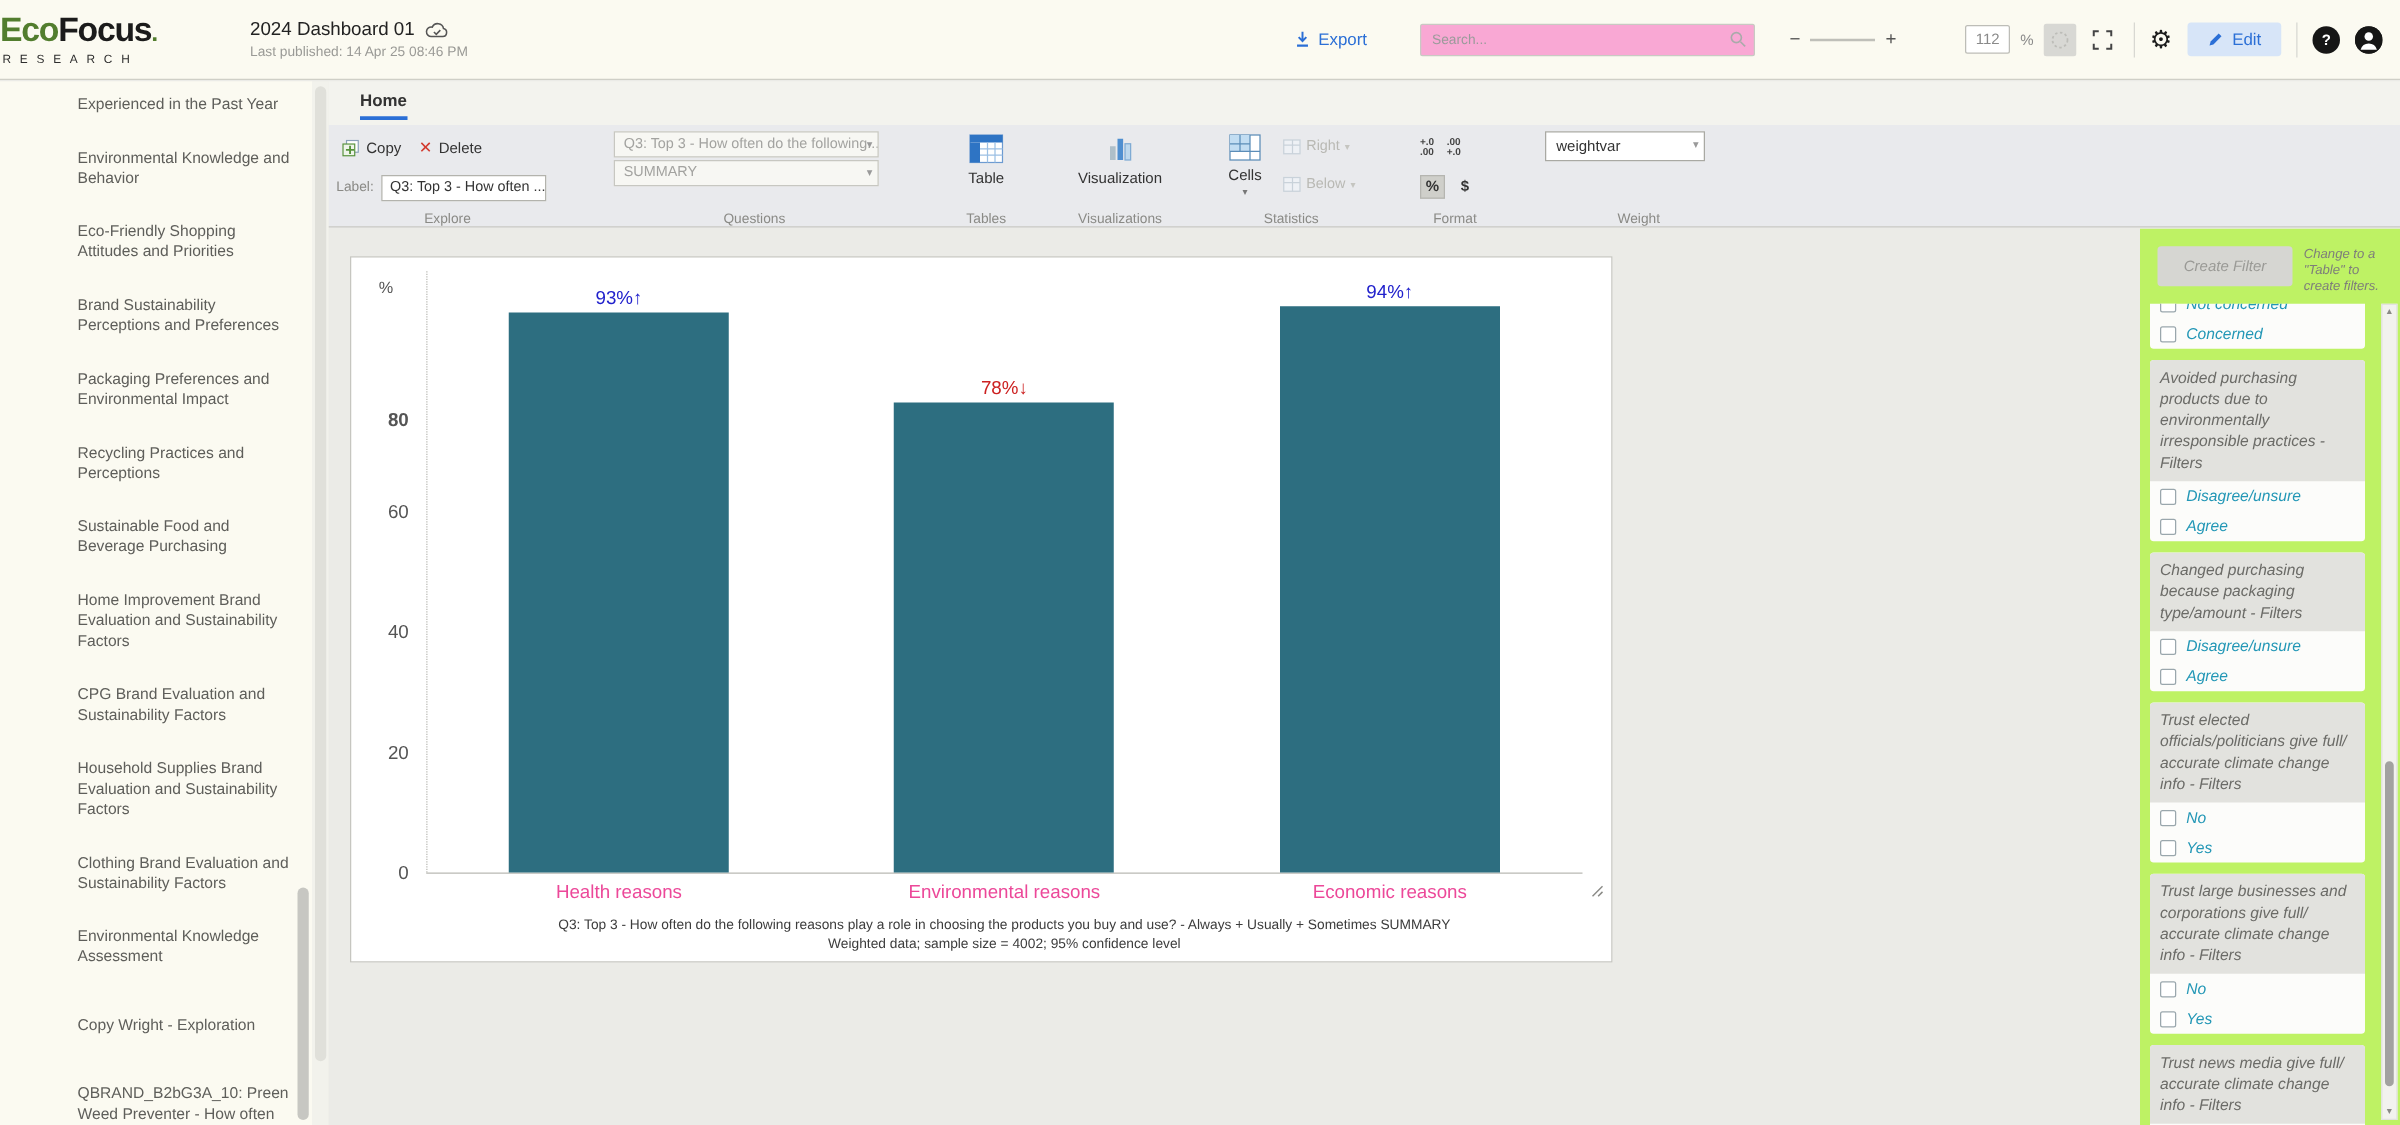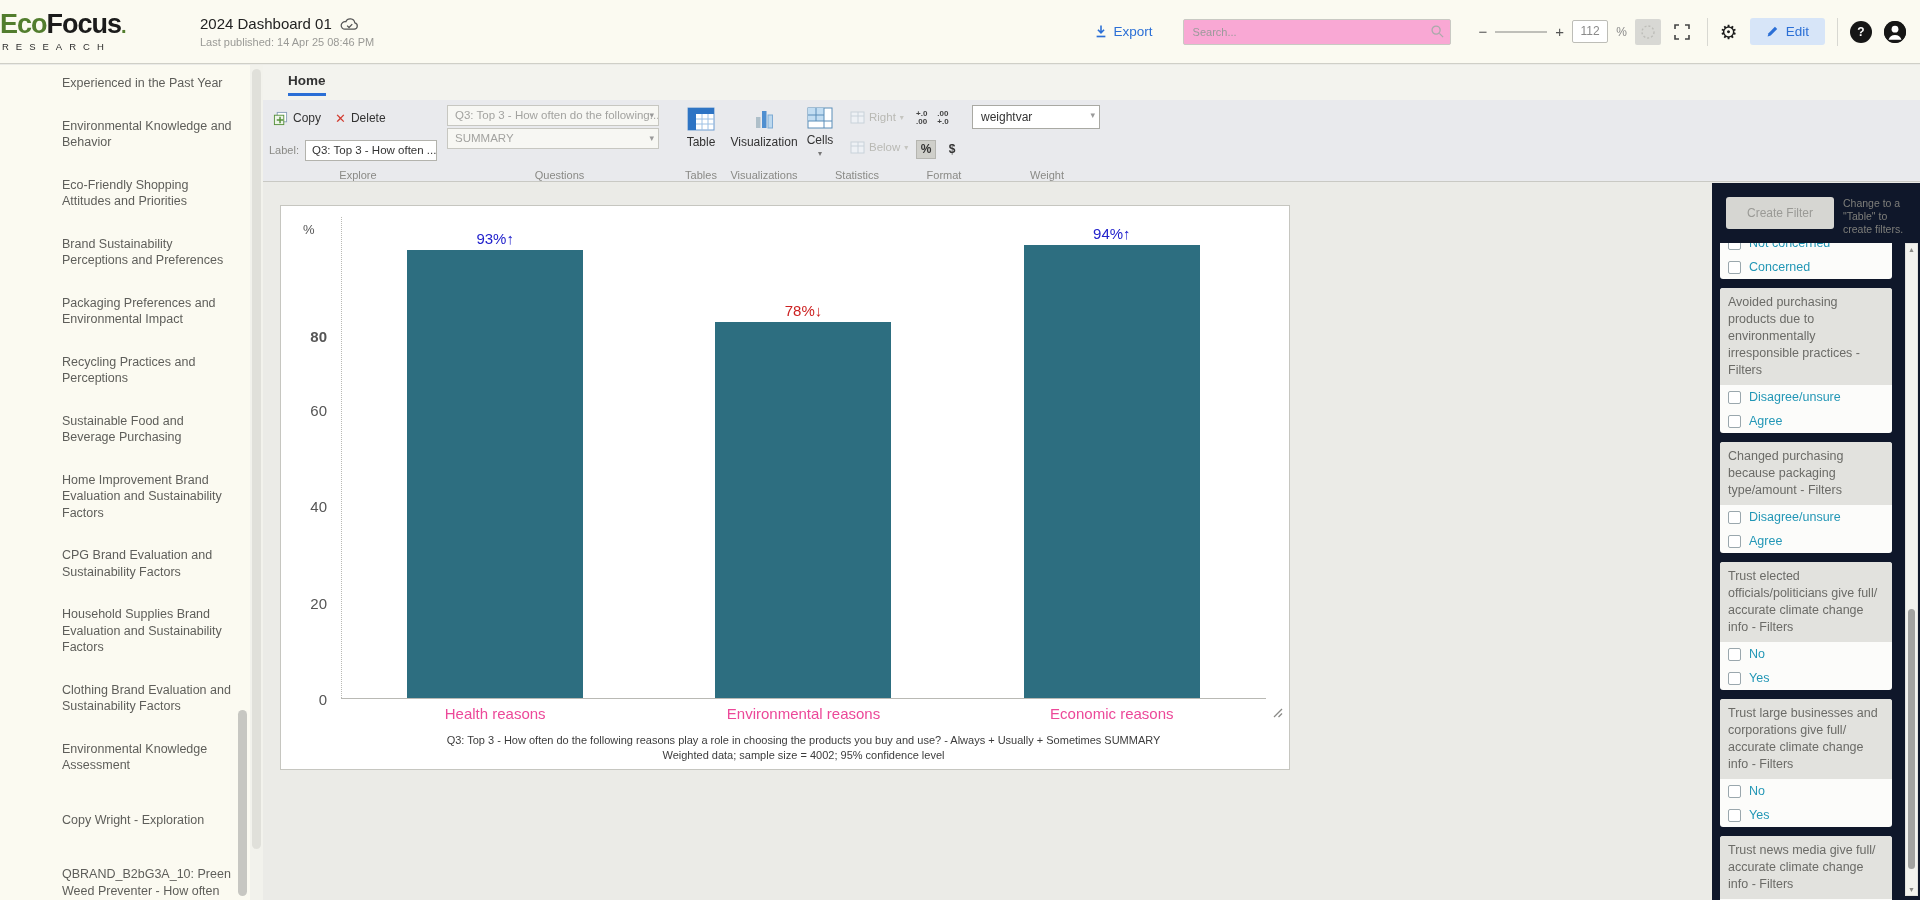--- a/index.html
+++ b/index.html
@@ -12,32 +12,32 @@
   .logo { width:150px; }
   .logo-line { font-weight:bold; font-size:27px; letter-spacing:-1px; line-height:26px; }
   .logo-eco { color:#527d2e; }
   .logo-focus { color:#1b1b1b; }
   .logo-dot { color:#527d2e; font-size:20px; }
   .logo-sub { font-size:9.5px; letter-spacing:7px; color:#2e2e2e; margin-top:2px; margin-left:2px; }
   .title-block { margin-left:50px; }
   .title-row { display:flex; align-items:center; gap:8px; font-size:15px; color:#222;text-align:right; }
   .subtitle { font-size:11px; color:#9a9a96; margin-top:4px; }
   .header-right { margin-left:auto; display:flex; align-items:center; gap:12px; margin-right:14px; }
-  .export-btn { display:flex; align-items:center; gap:6px; color:#2b6fd6; font-size:13.5px; margin-right:18px; cursor:pointer; }
+  .export-btn { display:flex; align-items:center; gap:6px; color:#2b6fd6; font-size:13.5px; margin-right:30px; cursor:pointer; }
   .search-box { position:relative; width:268px; height:26px; }
   .search-box input { width:100%; height:100%; border:1px solid #c9c9c3; background:#f9a8d4;
     font-size:11px; padding:0 26px 0 9px; color:#444; border-radius:2px; outline:none;
     font-family:"Liberation Sans","DejaVu Sans",sans-serif; }
   .search-box input::placeholder { color:#9b9b9b; }
   .search-icon { position:absolute; right:6px; top:5px; }
   .zoomctl { display:flex; align-items:center; gap:8px; margin-left:16px; }
   .zc-sign { color:#555; font-size:15px; }
   .zc-track { width:52px; height:2px; background:#bfbfb9; }
   .zoom-input { width:36px; height:23px; border:1px solid #bdbdb7; background:#fff; color:#8a8a8a;
-    font-size:12px; text-align:center; line-height:21px; border-radius:2px; }
+    font-size:12px; text-align:center; line-height:21px; border-radius:2px;margin-left:47px; }
   .zc-pct { font-size:12px; color:#8a8a8a; }
   .sq-btn { width:26px; height:26px; display:flex; align-items:center; justify-content:center; border-radius:2px; }
   .sq-btn.disabled { background:#d8d8d4; }
   .vdiv { width:1px; height:28px; background:#d8d8d2; }
   .gear { font-size:20px; color:#1c1c1c; cursor:pointer; }
   .edit-btn { display:flex; align-items:center; gap:7px; background:#d7e5f8; color:#2b6fd6;
     font-size:13.5px; padding:6px 16px; border-radius:3px; cursor:pointer; }
   .circle-ic { width:22px; height:22px; border-radius:50%; background:#161616; color:#fff;
     display:flex; align-items:center; justify-content:center; font-size:12px; font-weight:bold; cursor:pointer; }
 
@@ -50,21 +50,21 @@
 
   
   .main-strip { position:absolute; left:250px; top:65px; width:13px; height:835px; background:#f2f2ec; }
   .main-strip .thumb { position:absolute; left:2px; top:4px; width:9px; height:780px; background:#e0e0da; border-radius:5px; }
 
   
   .tabrow { position:absolute; left:263px; top:65px; width:1657px; height:35px; background:#f3f3ee; }
   .tab-home { display:inline-block; margin-left:25px; margin-top:8px; font-size:13.5px; font-weight:bold;
     color:#333; padding-bottom:5px; border-bottom:3px solid #2b6fd6; cursor:pointer; }
   .ribbon { position:absolute; left:263px; top:100px; width:1657px; height:82px; background:#e9eaed;
-    border-bottom:1px solid #c9c9c4; display:flex; padding:5px 0 0 6px; }
+    border-bottom:1px solid #c9c9c4; display:flex; padding:5px 0 0 6px;gap:44px; }
   .rgroup { position:relative; height:60px; }
   .rgroup-label { position:absolute; bottom:-16px; width:100%; text-align:center; font-size:11px; color:#8a8a86; }
   .g-explore { width:178px; }
   .g-questions { width:225px; }
   .g-tables { width:58px; }
   .g-viz { width:68px; }
   .g-stats { width:118px; display:flex; }
   .g-format { width:56px; }
   .g-weight { width:150px; }
   .rrow { display:flex; align-items:center; height:26px; gap:6px; }
@@ -101,21 +101,21 @@
   .bar { width:176px; }
   .yticks { position:absolute; left:0; top:11px; width:54px; height:482px; }
   .ytick { position:absolute; right:8px; transform:translateY(50%); font-size:15px; color:#555; }
   .xlabels { position:absolute; left:60px; top:499px; width:925px; display:flex; }
   .xlabel { flex:1; text-align:center; font-size:15px; color:#ec4899; }
   .footnote { position:absolute; left:60px; width:925px; text-align:center; font-size:11px; color:#3c3c3c; }
   .fn1 { top:528px; } .fn2 { top:543px; }
   .resize-handle { position:absolute; right:6px; top:502px; }
 
   
-  .rightpanel { position:absolute; left:1712px; top:183px; width:208px; height:717px; background:#0f172a; }
+  .rightpanel { position:absolute; left:1712px; top:183px; width:208px; height:717px; background:#bef264;font-style:italic; }
   .create-row { position:absolute; left:14px; top:14px; display:flex; gap:9px; }
   .create-btn { width:108px; height:32px; background:#d6d6d2; color:#9a9a96; font-size:12px;
     display:flex; align-items:center; justify-content:center; border-radius:3px; }
   .create-hint { width:72px; font-size:10.5px; color:#7e7e7a; line-height:13px; }
   .filter-list { position:absolute; left:8px; top:60px; width:172px; bottom:0; overflow:hidden; }
   .filter-card { background:#fcfcfa; border-radius:3px; margin-bottom:9px; overflow:hidden; }
   .filter-card.clipped { margin-top:-12px; }
   .filter-title { background:#e2e2de; color:#6b6b67; font-size:12.5px; line-height:17px; padding:6px 8px; }
   .filter-opt { display:flex; align-items:center; gap:8px; padding:5px 8px; cursor:pointer; }
   .cbox { width:13px; height:13px; border:1px solid #9aa7ad; border-radius:2px; background:#fff; flex:none; }

